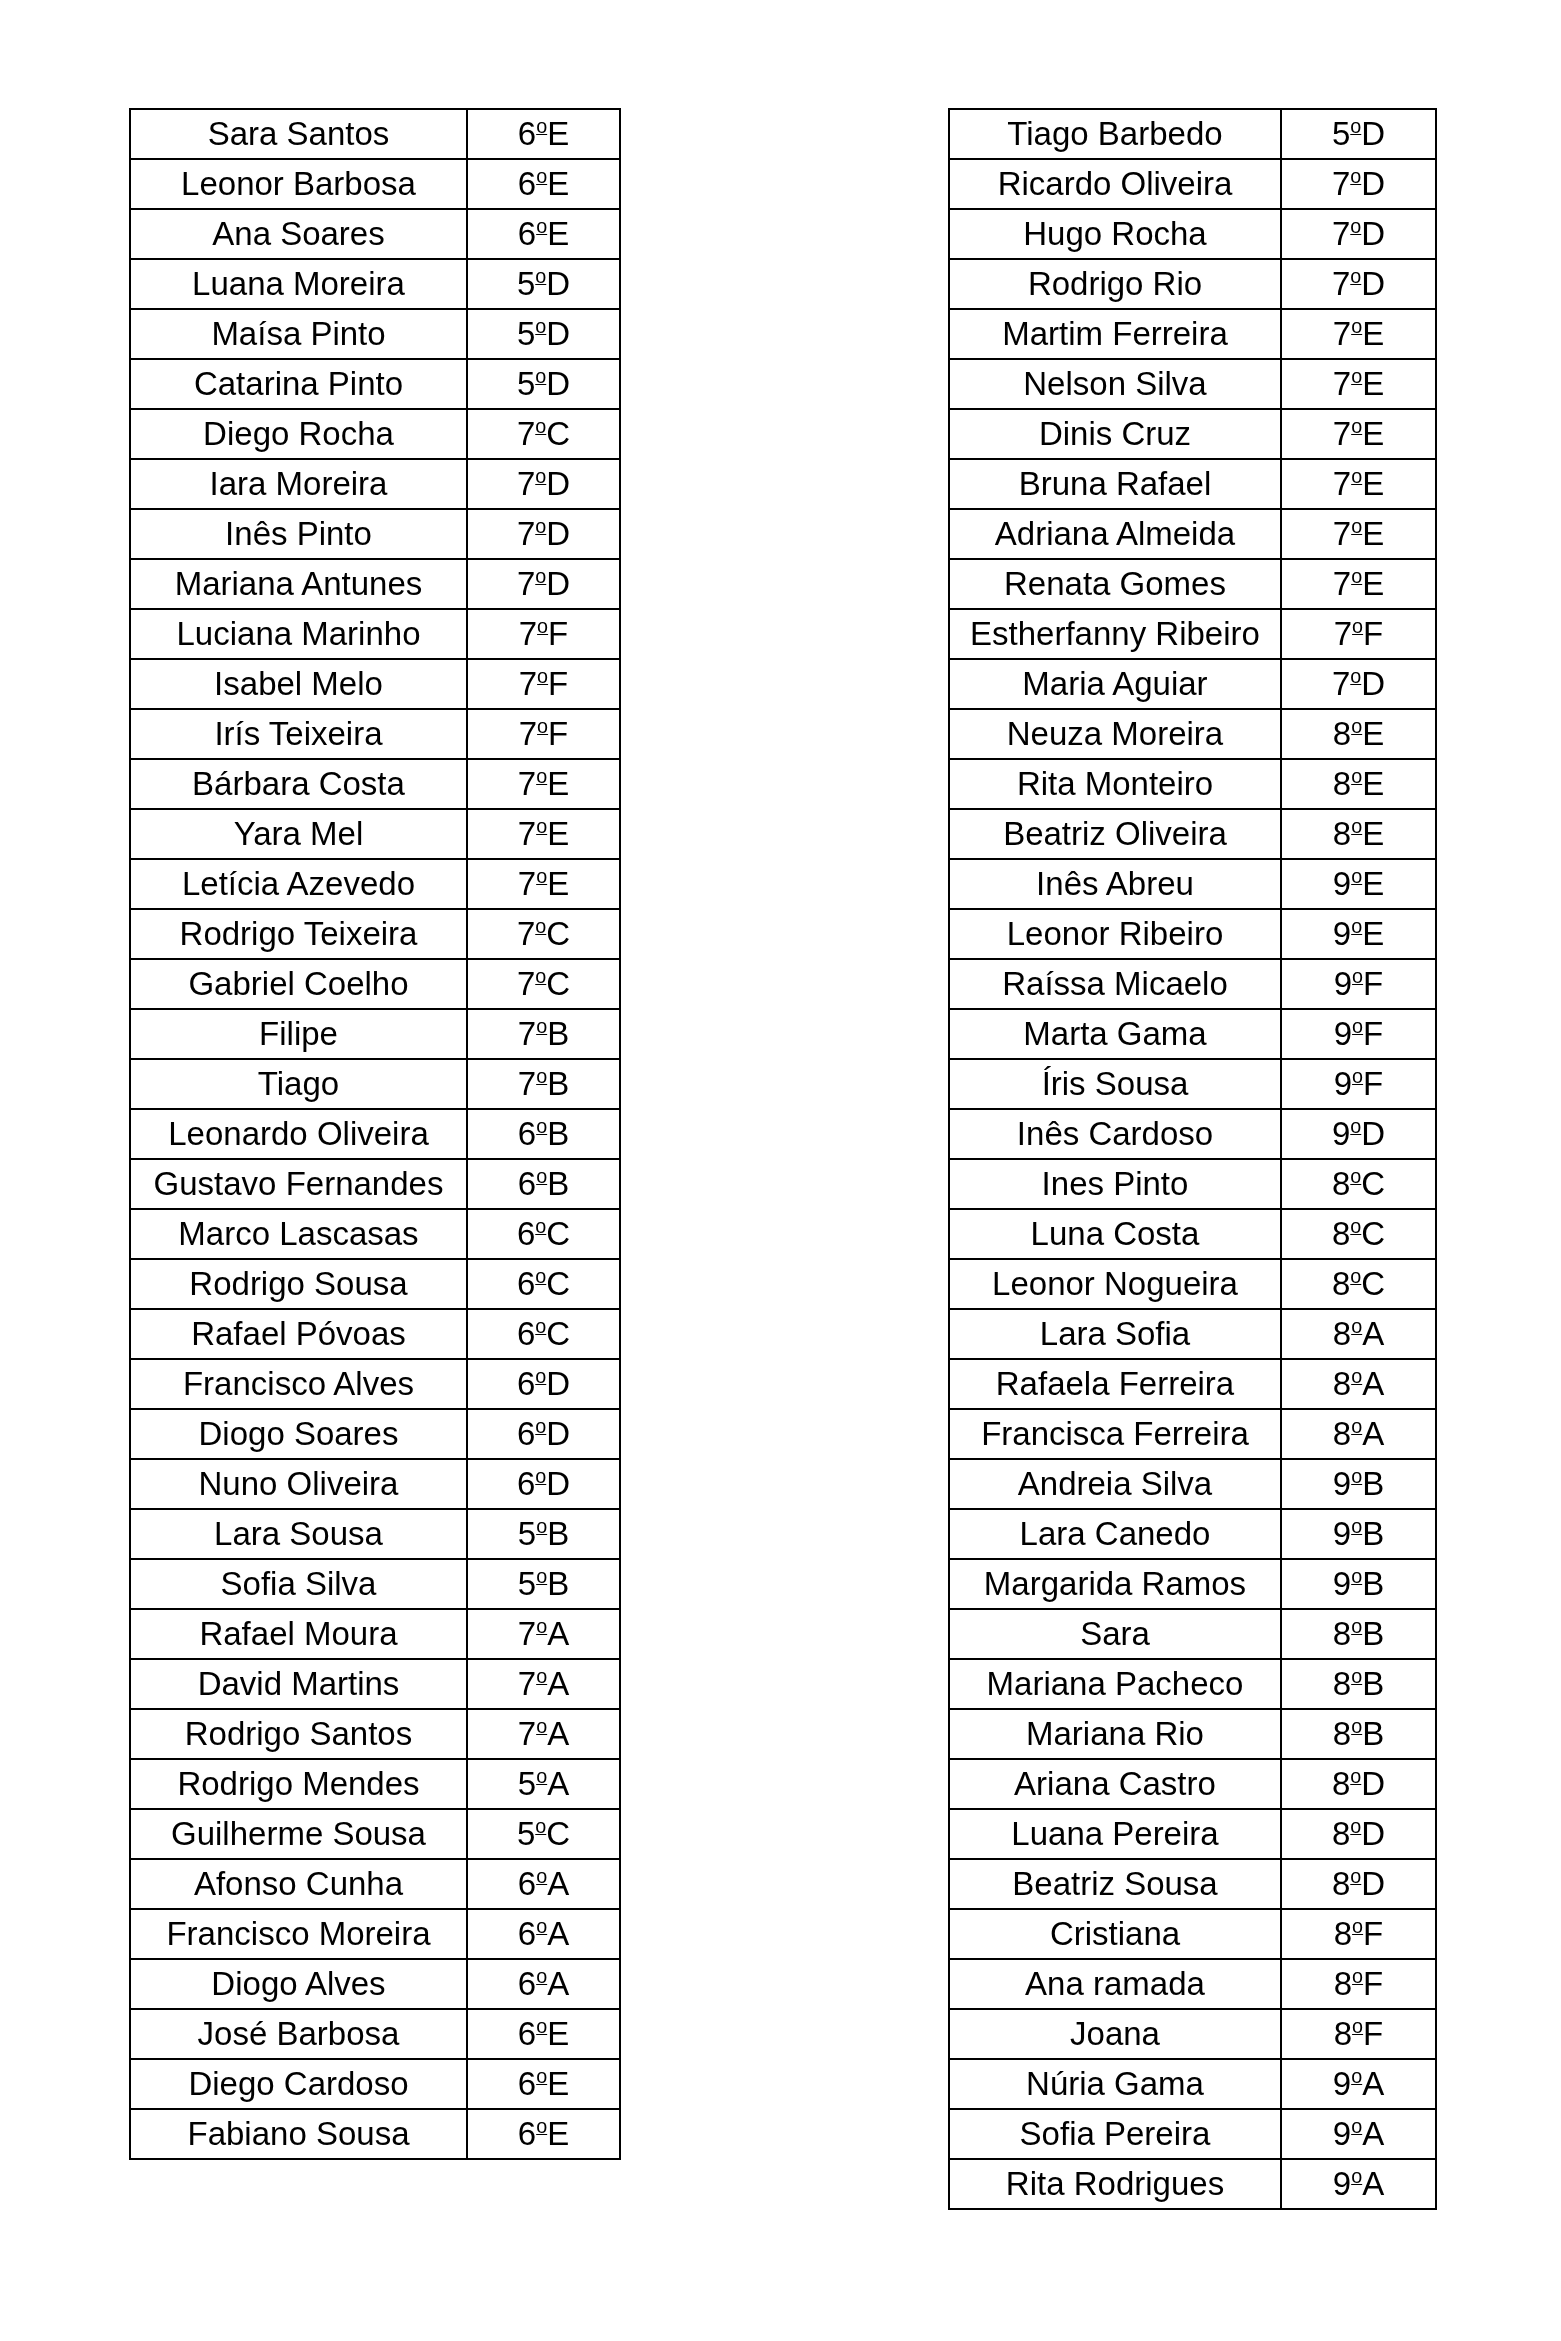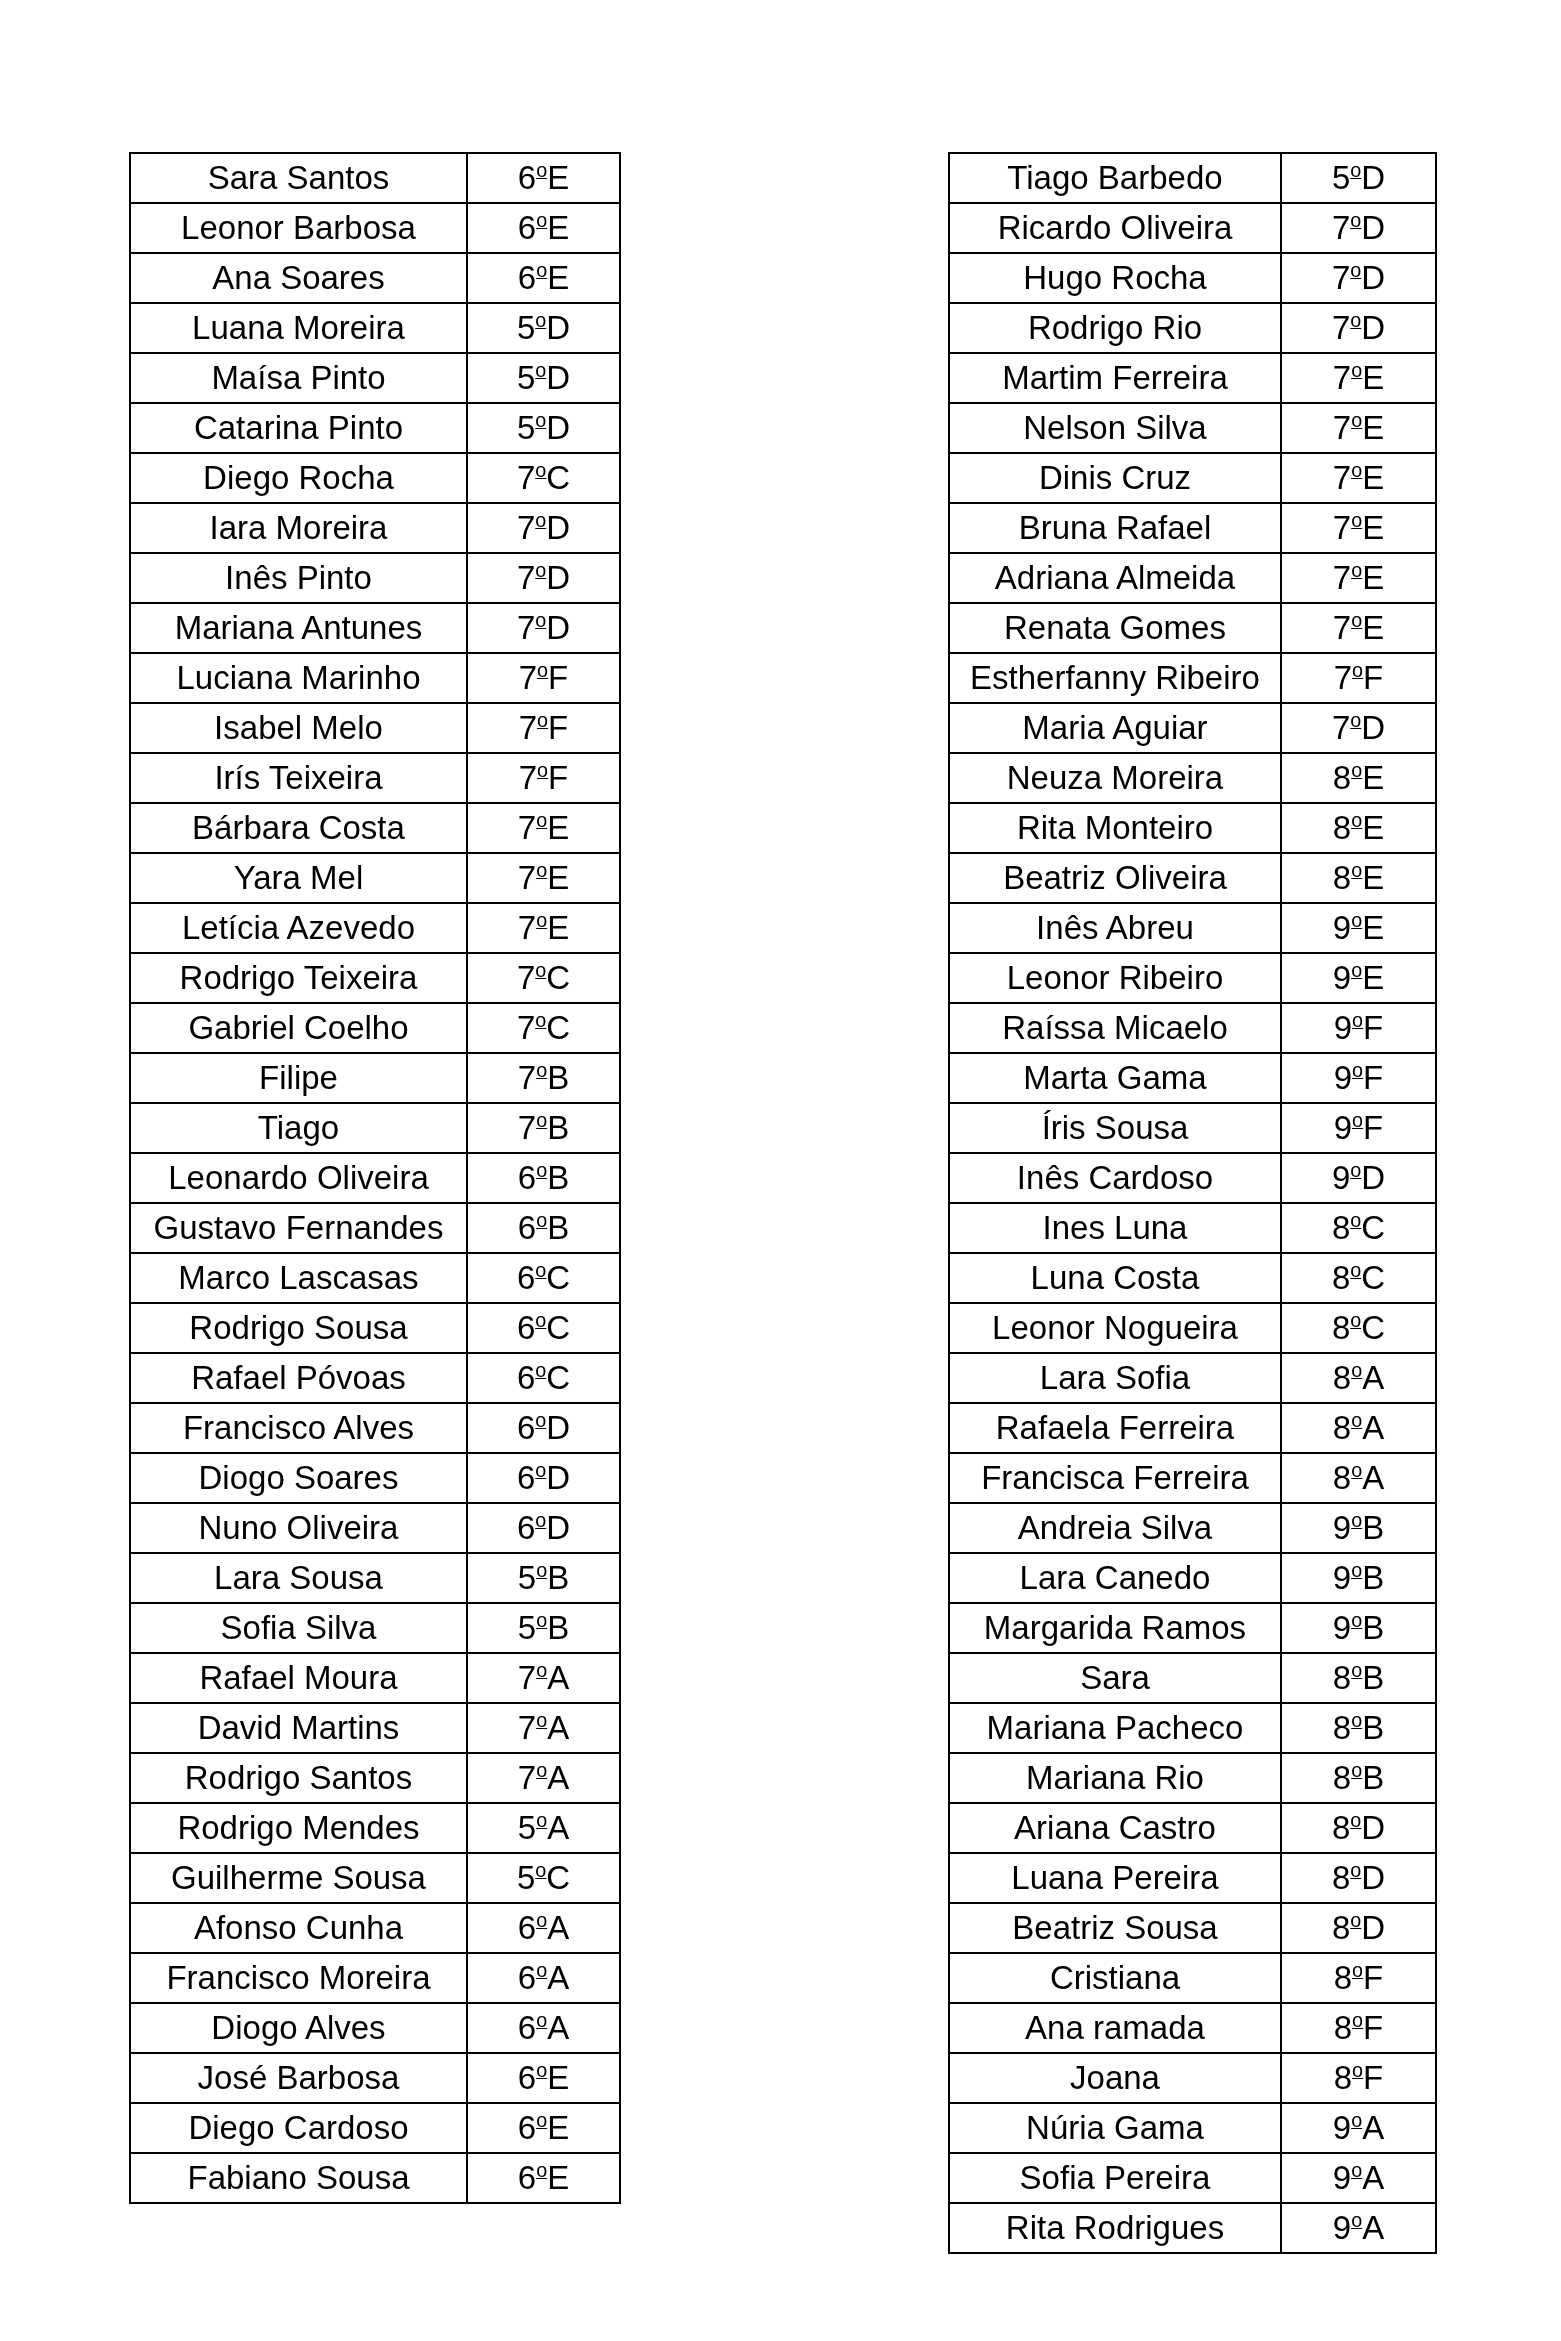--- a/index.html
+++ b/index.html
@@ -8,21 +8,20 @@
     height: 2342px;
     position: relative;
     background: #ffffff;
     color: #000000;
     font-family: "Liberation Sans", sans-serif;
   }
   table.student-table {
     position: absolute;
     border-collapse: collapse;
     table-layout: fixed;
-    margin-top: 44px;
   }
   #table-left  { left: 129px;  top: 108px; width: 486px; }
   #table-right { left: 948px; top: 108px; width: 483px; padding-left: 12px; }
   td {
     border: 2.2px solid #000000;
     height: 48px;
     padding: 0;
     text-align: center;
     vertical-align: middle;
     font-size: 33px;
@@ -292,21 +291,21 @@
         </tr>
         <tr>
           <td class="name-cell">Íris Sousa</td>
           <td class="class-cell"><span>9</span><span class="ord">o</span><span>F</span></td>
         </tr>
         <tr>
           <td class="name-cell">Inês Cardoso</td>
           <td class="class-cell"><span>9</span><span class="ord">o</span><span>D</span></td>
         </tr>
         <tr>
-          <td class="name-cell">Ines Luna</td>
+          <td class="name-cell">Ines Pinto</td>
           <td class="class-cell"><span>8</span><span class="ord">o</span><span>C</span></td>
         </tr>
         <tr>
           <td class="name-cell">Luna Costa</td>
           <td class="class-cell"><span>8</span><span class="ord">o</span><span>C</span></td>
         </tr>
         <tr>
           <td class="name-cell">Leonor Nogueira</td>
           <td class="class-cell"><span>8</span><span class="ord">o</span><span>C</span></td>
         </tr>

